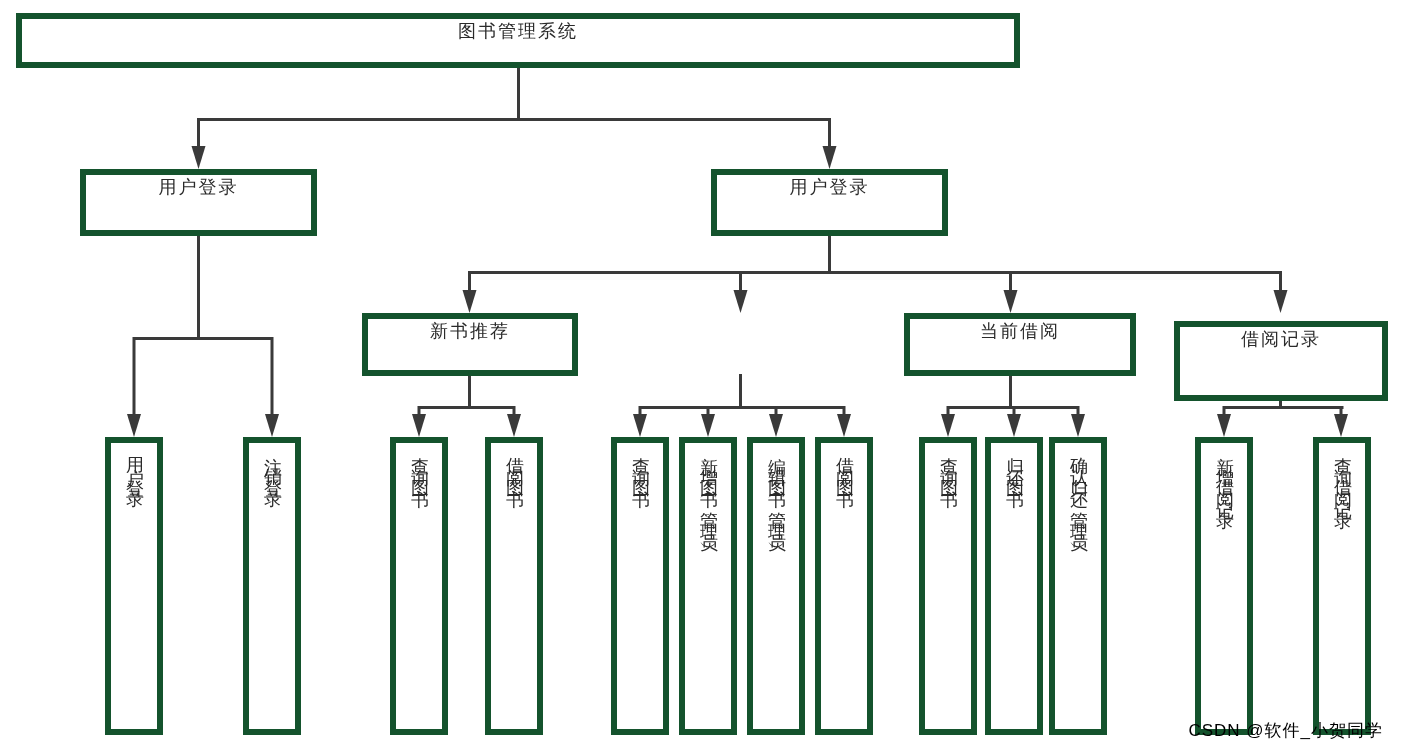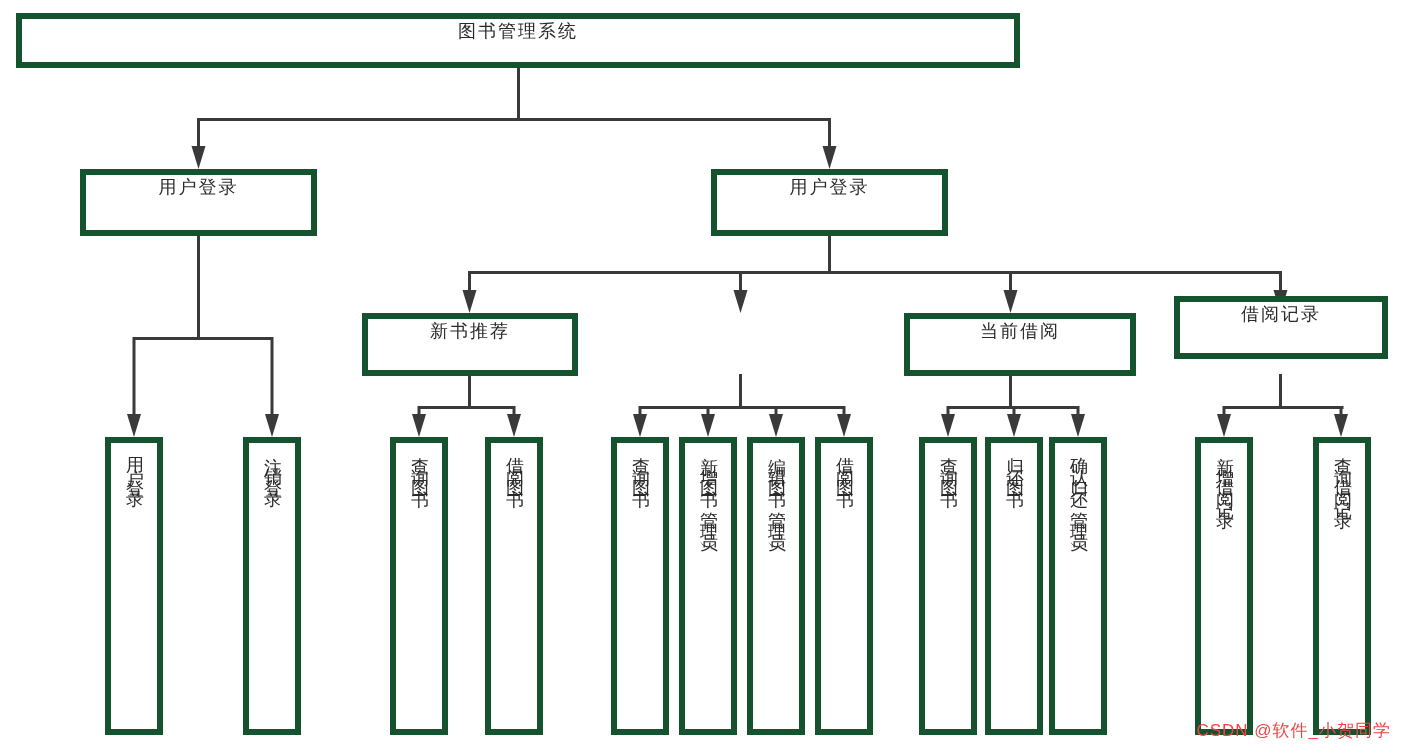--- a/index.html
+++ b/index.html
@@ -37,24 +37,24 @@
   }
   .leaf span {
     writing-mode: vertical-rl;
     text-orientation: mixed;
     letter-spacing: 11px;
     line-height: 1.1;
     white-space: nowrap;
   }
   .watermark {
     position: absolute;
-    right: 14px;
+    right: 22px;
     bottom: 5px;
     font-size: 17px;
-    color: #ef4444;
+    color: #000000;
     letter-spacing: 1px;
     z-index: 3;
   }
 </style>
 </head>
 <body>
 
 <div class="stage">
 
   <svg class="wires" viewBox="0 0 1405 747" xmlns="http://www.w3.org/2000/svg">
@@ -110,21 +110,21 @@
   <div class="box" style="left:711px; top:169px; width:237px; height:67px;">
     <span>用户登录</span>
   </div>
 
   <div class="box" style="left:362px; top:313px; width:216px; height:63px;">
     <span>新书推荐</span>
   </div>
   <div class="box" style="left:904px; top:313px; width:232px; height:63px;">
     <span>当前借阅</span>
   </div>
-  <div class="box" style="left:1174px; top:296px; width:214px; height:63px;">
+  <div class="box" style="left:1174px; top:321px; width:214px; height:80px;">
     <span>借阅记录</span>
   </div>
 
   <div class="box leaf" style="left:105px;">
     <span>用户登录</span>
   </div>
   <div class="box leaf" style="left:243px;">
     <span>注销登录</span>
   </div>
 

